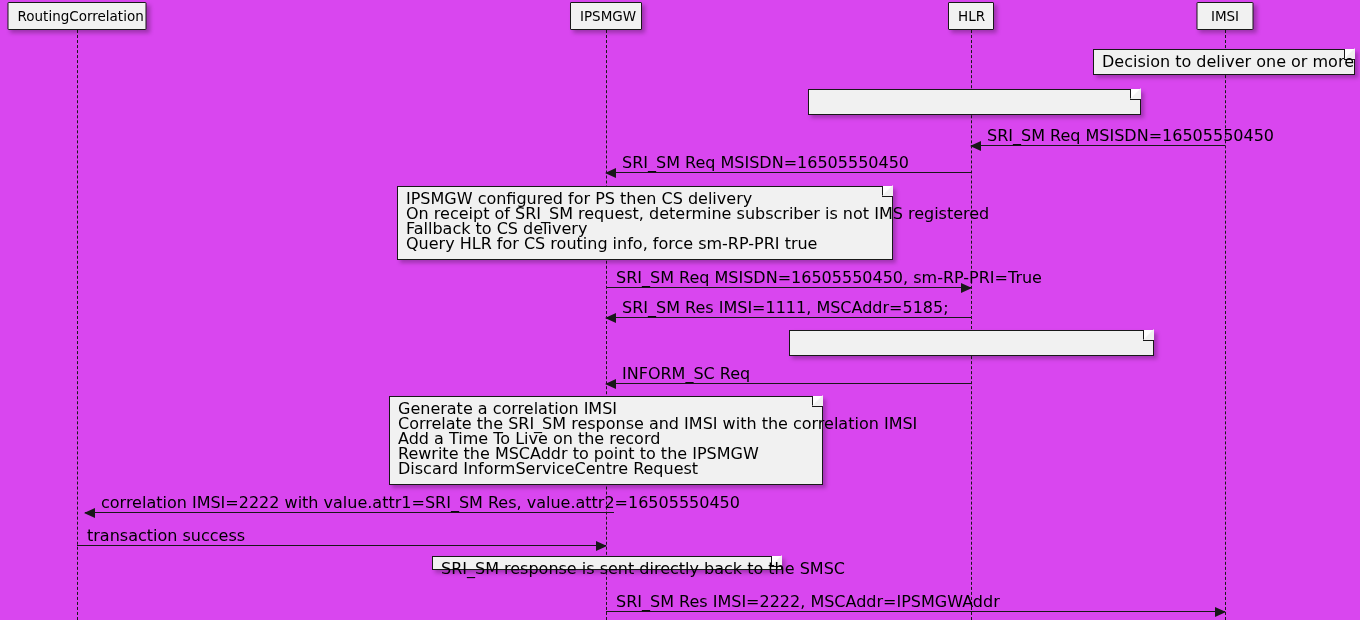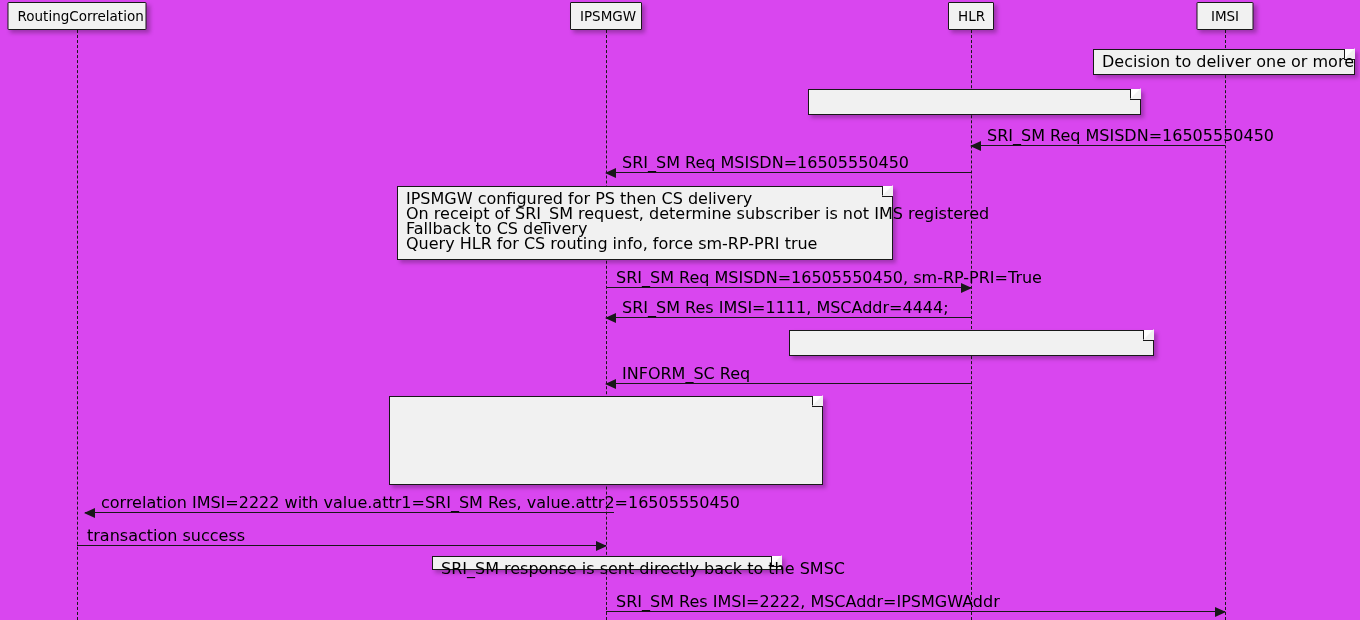--- a/index.html
+++ b/index.html
@@ -140,21 +140,21 @@
       <div class="msg" style="left: 606px; width: 365px; top: 172px;">
         <div class="arrowhead left"></div>
         <div class="msg-label to-left">SRI_SM Req MSISDN=16505550450</div>
       </div>
       <div class="msg" style="left: 606px; width: 365px; top: 287px;">
         <div class="arrowhead right"></div>
         <div class="msg-label to-right">SRI_SM Req MSISDN=16505550450, sm-RP-PRI=True</div>
       </div>
       <div class="msg" style="left: 606px; width: 365px; top: 317px;">
         <div class="arrowhead left"></div>
-        <div class="msg-label to-left">SRI_SM Res IMSI=1111, MSCAddr=4444;</div>
+        <div class="msg-label to-left">SRI_SM Res IMSI=1111, MSCAddr=5185;</div>
       </div>
       <div class="msg" style="left: 606px; width: 365px; top: 383px;">
         <div class="arrowhead left"></div>
         <div class="msg-label to-left">INFORM_SC Req</div>
       </div>
       <div class="msg" style="left: 85px; width: 529px; top: 512px;">
         <div class="arrowhead left"></div>
         <div class="msg-label to-left">correlation IMSI=2222 with value.attr1=SRI_SM Res, value.attr2=16505550450</div>
       </div>
       <div class="msg" style="left: 77px; width: 529px; top: 545px;">
@@ -167,16 +167,20 @@
       </div>
     </div>
   <div id="notes">
       <div class="note" style="left: 1093px; top: 49px; width: 262px; height: 26px;"><div class="fold"></div><span class="note-text">Decision to deliver one or more SMS</span></div>
       <div class="note" style="left: 808px; top: 89px; width: 333px; height: 26px;"><div class="fold"></div></div>
       <div class="note" style="left: 361px; top: 186px; width: 496px; height: 74px; margin-left: 36px;"><div class="fold"></div><span class="note-text">IPSMGW configured for PS then CS delivery
 On receipt of SRI_SM request, determine subscriber is not IMS registered
 Fallback to CS delivery
 Query HLR for CS routing info, force sm-RP-PRI true</span></div>
       <div class="note" style="left: 789px; top: 330px; width: 365px; height: 26px;"><div class="fold"></div></div>
-      <div class="note" style="left: 389px; top: 396px; width: 434px; height: 89px;"><div class="fold"></div></div>
+      <div class="note" style="left: 389px; top: 396px; width: 434px; height: 89px;"><div class="fold"></div><span class="note-text">Generate a correlation IMSI
+Correlate the SRI_SM response and IMSI with the correlation IMSI
+Add a Time To Live on the record
+Rewrite the MSCAddr to point to the IPSMGW
+Discard InformServiceCentre Request</span></div>
       <div class="note" style="left: 432px; top: 556px; width: 350px; height: 14px;"><div class="fold"></div><span class="note-text">SRI_SM response is sent directly back to the SMSC</span></div>
     </div>
 </div>
 
 </body></html>

